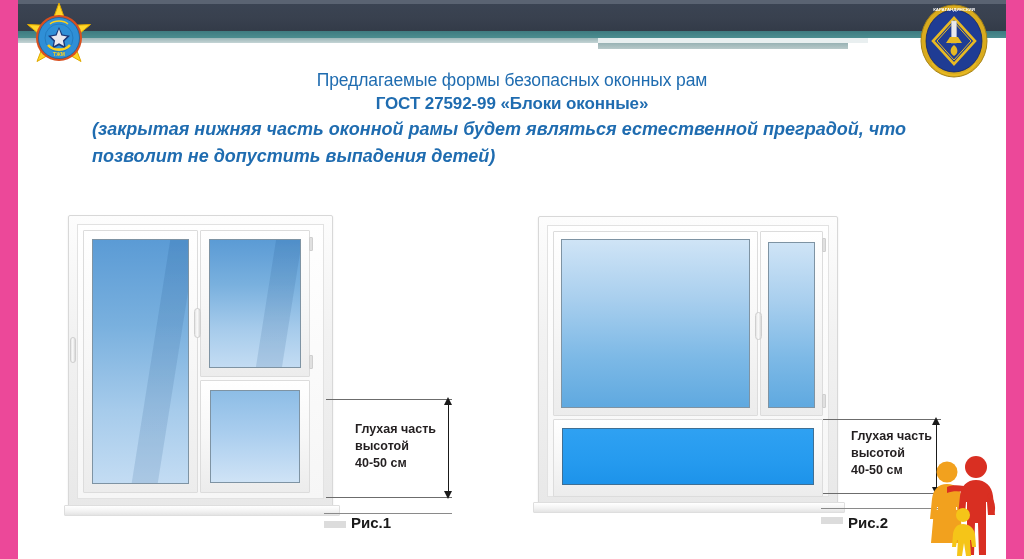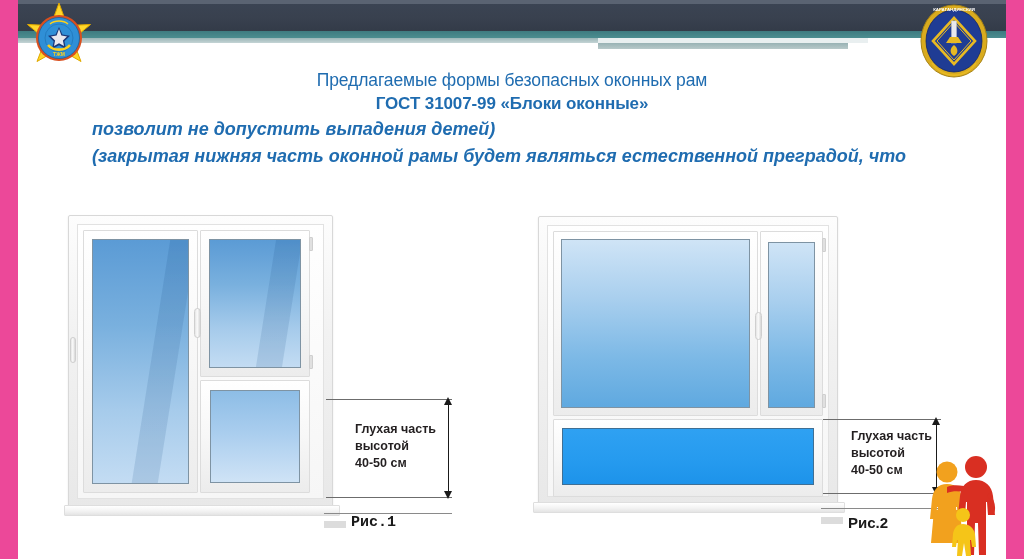--- a/index.html
+++ b/index.html
@@ -255,24 +255,24 @@
           <path d="M-8,2 L8,2 L4,-4 L-4,-4 Z" fill="#e8b923"></path>
           <path d="M0,4 C4,7 5,12 0,15 C-5,12 -4,7 0,4 Z" fill="#e8b923"></path>
           <path d="M-22,22 A26,26 0 0 0 22,22" fill="none" stroke="#e8b923" stroke-width="1.6"></path>
           <text x="0" y="-30" font-size="4.4" fill="#ffffff" text-anchor="middle" font-family="Liberation Sans, sans-serif" font-weight="bold">КАРАГАНДИНСКИЙ</text>
         </g>
       </svg>
     </div>
 
     <div class="title-block">
       <div class="t-line">Предлагаемые формы безопасных оконных рам</div>
-      <div class="t-line t-bold">ГОСТ 31007-99 «Блоки оконные»</div>
+      <div class="t-line t-bold">ГОСТ 27592-99 «Блоки оконные»</div>
       <div class="t-ital-wrap">
+        <div class="t-ital">(закрытая нижняя часть оконной рамы будет являться естественной преградой, что</div>
         <div class="t-ital">позволит не допустить выпадения детей)</div>
-        <div class="t-ital">(закрытая нижняя часть оконной рамы будет являться естественной преградой, что</div>
       </div>
     </div>
 
     <div class="win" style="left:46px; top:215px; width:280px; height:295px;">
 
       <div class="win-frame" style="left:4px; top:0; width:265px; height:293px;"></div>
       <div class="win-inner" style="left:13px; top:9px; width:247px; height:275px;"></div>
 
       <div class="sash" style="left:19px; top:15px; width:115px; height:263px;">
         <div class="glass" style="left:8px; top:8px; right:8px; bottom:8px;">
@@ -307,21 +307,21 @@
       <div class="arrow-head arrow-up" style="left:425.5px; top:397px;"></div>
       <div class="arrow-head arrow-down" style="left:425.5px; top:491px;"></div>
 
       <div class="callout-text" style="left:337px; top:421px; width:100px;">Глухая часть
 высотой
 40-50 см</div>
     </div>
 
     <div class="fig-rule" style="left:306px; top:513px; width:128px;"></div>
     <div class="fig-tab" style="left:306px; top:521px; width:22px;"></div>
-    <div class="fig-label" style="left:333px; top:514px;font-family:Liberation Mono, monospace;">Рис.1</div>
+    <div class="fig-label" style="left:333px; top:514px;">Рис.1</div>
 
     <div class="win" style="left:515px; top:216px; width:310px; height:295px;">
 
       <div class="win-frame" style="left:5px; top:0; width:300px; height:290px;"></div>
       <div class="win-inner" style="left:14px; top:9px; width:282px; height:272px;"></div>
 
       <div class="sash" style="left:20px; top:15px; width:205px; height:185px;">
         <div class="glass" style="left:7px; top:7px; right:7px; bottom:7px;
                                   background:linear-gradient(180deg,#cfe4f6 0%, #a9cfee 35%, #7db9e6 70%, #5fa9e0 100%);"></div>
       </div>

